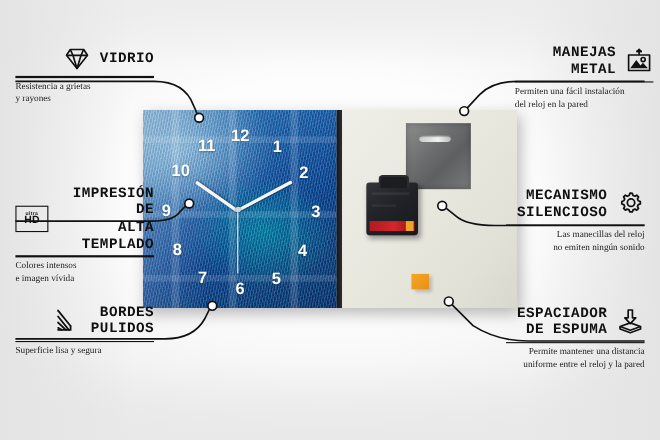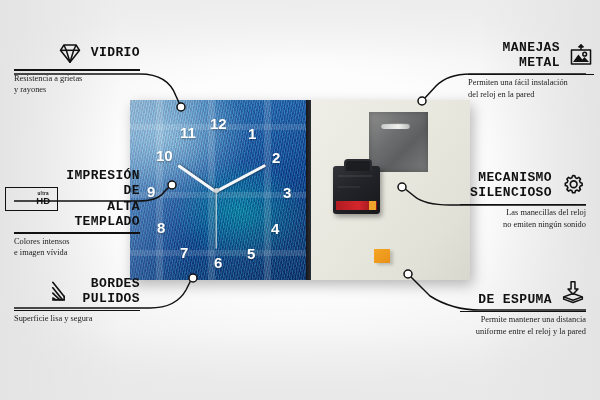--- a/index.html
+++ b/index.html
@@ -81,21 +81,21 @@
   .co-right .co-head{justify-content:flex-start;}
   .co-title{font-family:Liberation Mono, monospace;font-weight:700;color:#111;
     font-size:13px;line-height:1.18;letter-spacing:.4px;}
   .co-rule{height:1.6px;background:#111;margin-top:3px;}
   .co-desc{font-family:"Liberation Serif",serif;color:#1b1b1b;font-size:8.4px;
     line-height:1.35;margin-top:2px;}
   .ico{width:26px;height:26px;flex:0 0 26px;}
   .ico svg{display:block;width:26px;height:26px;}
 
   .hd-box{width:28px;height:22px;flex:0 0 28px;border:1.6px solid #111;
-    display:flex;flex-direction:column;align-items:center;justify-content:center;line-height:1;padding-left:23px;}
+    display:flex;flex-direction:column;align-items:center;justify-content:center;line-height:1;}
   .hd-small{font-family:"Liberation Sans",sans-serif;font-size:4.6px;font-weight:700;letter-spacing:.3px;color:#111;}
   .hd-big{font-family:"Liberation Sans",sans-serif;font-size:9.5px;font-weight:700;letter-spacing:.2px;color:#111;}
 
   #wires{position:absolute;left:0;top:0;width:600px;height:400px;pointer-events:none;}
 </style>
 </head>
 <body>
 
 <div id="stage">
 
@@ -270,21 +270,21 @@
     </div>
     <div class="co-rule"></div>
     <div class="co-desc" style="text-align:right">
       <span>Las manecillas del reloj</span><br><span>no emiten ningún sonido</span>
     </div>
   </div>
 
   <div class="callout co-right" style="left:460px;top:277px;width:126px">
     <div class="co-head" style="justify-content:flex-end">
       <span class="co-title" style="text-align:right">
-        <br><span>DE ESPUMA</span>
+        <span>ESPACIADOR</span><br><span>DE ESPUMA</span>
       </span>
       <span class="ico">
         <svg viewBox="0 0 24 24">
             <g fill="none" stroke="#111" stroke-width="1.4" stroke-linejoin="round">
           <path d="M10.2 2.6 L13.8 2.6 L13.8 9.2 L16.6 9.2 L12 14 L7.4 9.2 L10.2 9.2 Z"></path>
           <path d="M12 13.4 L20.6 16.5 L12 19.6 L3.4 16.5 Z"></path>
           <path d="M3.4 16.5 L3.4 18.6 L12 21.7 L20.6 18.6 L20.6 16.5"></path>
         </g>
           </svg>
       </span>

